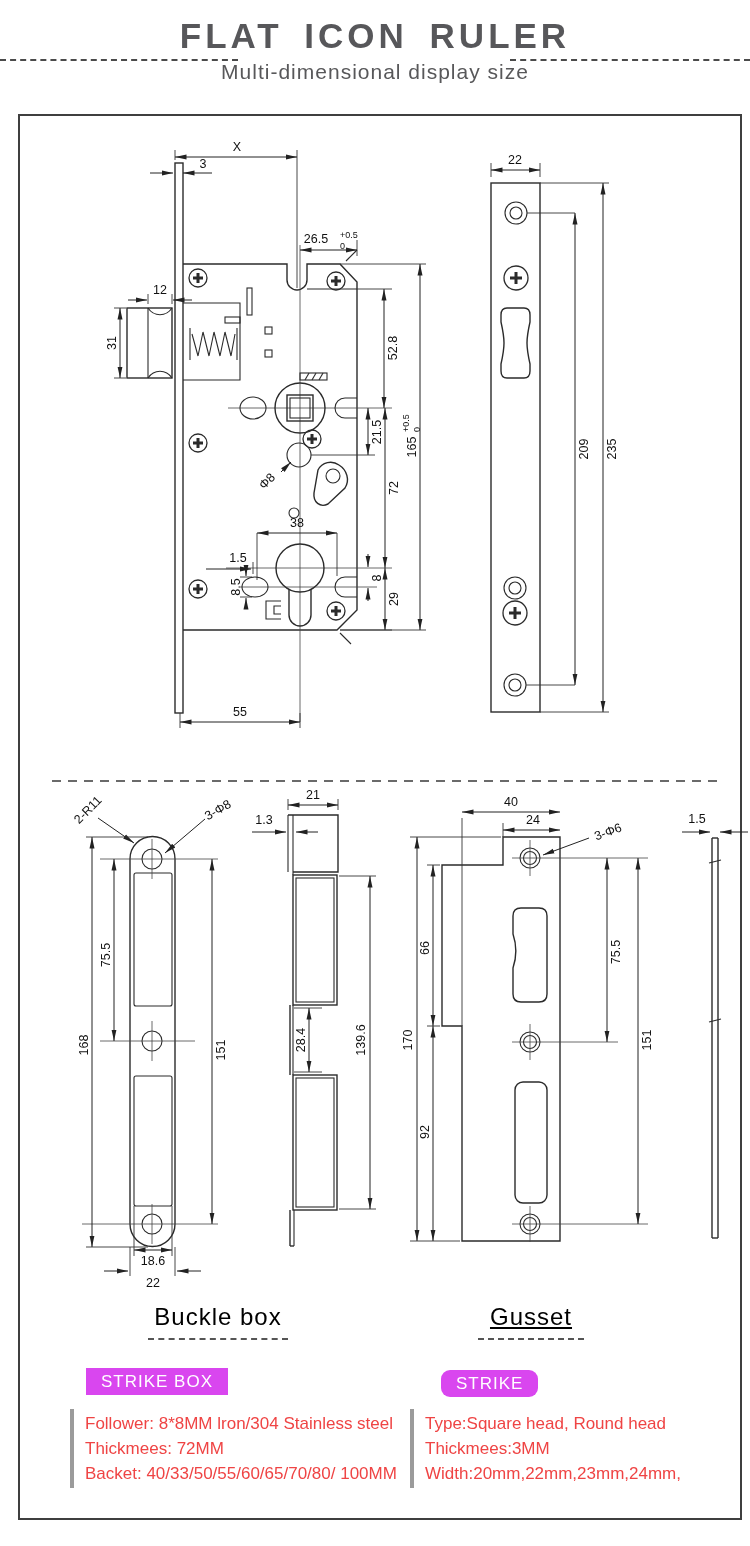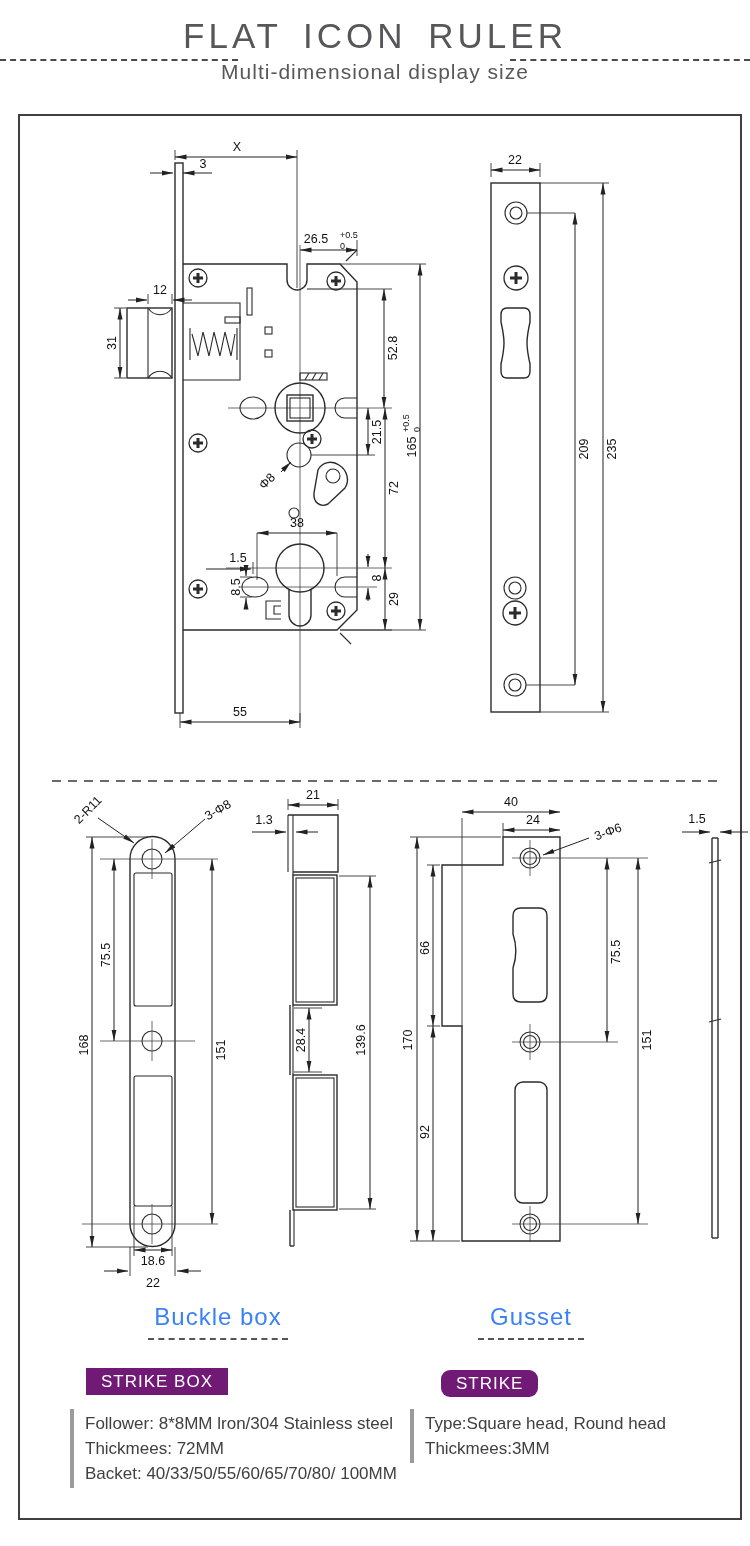--- a/index.html
+++ b/index.html
@@ -1,49 +1,49 @@
 <!DOCTYPE html>
 <html><head>
 <meta charset="utf-8">
 <style>
   html,body{margin:0;padding:0;background:#fff;}
   body{width:750px;height:1546px;position:relative;font-family:"Liberation Sans",sans-serif;overflow:hidden;}
   
   .hdr-title{position:absolute;top:16px;left:0;width:750px;text-align:center;
-    font-size:35px;letter-spacing:4px;color:#57575a;font-weight:400;word-spacing:8px;}
+    font-size:35px;letter-spacing:4px;color:#57575a;font-weight:700;word-spacing:8px;}
   .hdr-sub{position:absolute;top:60px;left:0;width:750px;text-align:center;
     font-size:21px;letter-spacing:1px;color:#58585a;font-weight:400;}
   .hdr-dash{position:absolute;top:59px;height:0;border-top:2px dashed #4a4a4a;}
   .hdr-dash.left{left:0;width:238px;}
   .hdr-dash.right{left:510px;width:240px;}
   
   .frame{position:absolute;left:18px;top:114px;width:720px;height:1402px;border:2px solid #3f3f3f;background:#fff;}
   
   svg.draw{position:absolute;left:0;top:110px;width:750px;height:1180px;}
   svg .ol{stroke:#2b2b2b;stroke-width:1.4;fill:none;stroke-linejoin:miter;}
   svg .th{stroke:#2b2b2b;stroke-width:1.1;fill:none;}
   svg .dl{stroke:#222;stroke-width:1;fill:none;}
   svg .xl{stroke:#333;stroke-width:0.9;fill:none;}
   svg .cl{stroke:#444;stroke-width:0.8;fill:none;}
   svg text{font-family:"Liberation Sans",sans-serif;font-size:12.5px;fill:#111;}
   svg text.tol{font-size:9px;}
   svg .scr{stroke:#2b2b2b;stroke-width:1.3;fill:none;}
   svg .scx{stroke:#2b2b2b;stroke-width:3;fill:none;}
   
-  .cap{position:absolute;color:#3b82f6;font-size:24px;letter-spacing:1px;
+  .cap{position:absolute;color:#000000;font-size:24px;letter-spacing:1px;
     border-bottom:2px dashed #555;padding-bottom:7px;text-align:center;}
   .cap.bb{left:148px;top:1303px;width:140px;}
-  .cap.gu{left:478px;top:1303px;width:106px;}
-  
-  .spec-head{position:absolute;height:27px;line-height:27px;background:#701a75;color:#fff;
+  .cap.gu{left:478px;top:1303px;width:106px;text-decoration:underline;}
+  
+  .spec-head{position:absolute;height:27px;line-height:27px;background:#d946ef;color:#fff;
     font-size:17px;padding:0 15px;letter-spacing:1px;}
   .spec-head.sb{left:86px;top:1368px;}
   .spec-head.st{left:441px;top:1370px;border-radius:9px;}
   .spec-body{position:absolute;border-left:4px solid #9b9b9b;padding:2px 0 2px 11px;
-    font-size:17px;color:#404040;line-height:25px;}
+    font-size:17px;color:#ef4444;line-height:25px;}
   .spec-body.sb{left:70px;top:1409px;width:340px;}
   .spec-body.st{left:410px;top:1409px;width:305px;}
 </style>
 </head>
 <body>
 
 <div class="hdr-title">FLAT ICON RULER</div>
 <div class="hdr-dash left"></div>
 <div class="hdr-dash right"></div>
 <div class="hdr-sub">Multi-dimensional display size</div>
@@ -344,13 +344,14 @@
 <div class="spec-head sb">STRIKE BOX</div>
 <div class="spec-body sb">
   <div>Follower: 8*8MM lron/304 Stainless steel</div>
   <div>Thickmees: 72MM</div>
   <div>Backet: 40/33/50/55/60/65/70/80/ 100MM</div>
 </div>
 <div class="spec-head st">STRIKE</div>
 <div class="spec-body st">
   <div>Type:Square head, Round head</div>
   <div>Thickmees:3MM</div>
+  <div>Width:20mm,22mm,23mm,24mm,</div>
 </div>
 
 </body></html>

